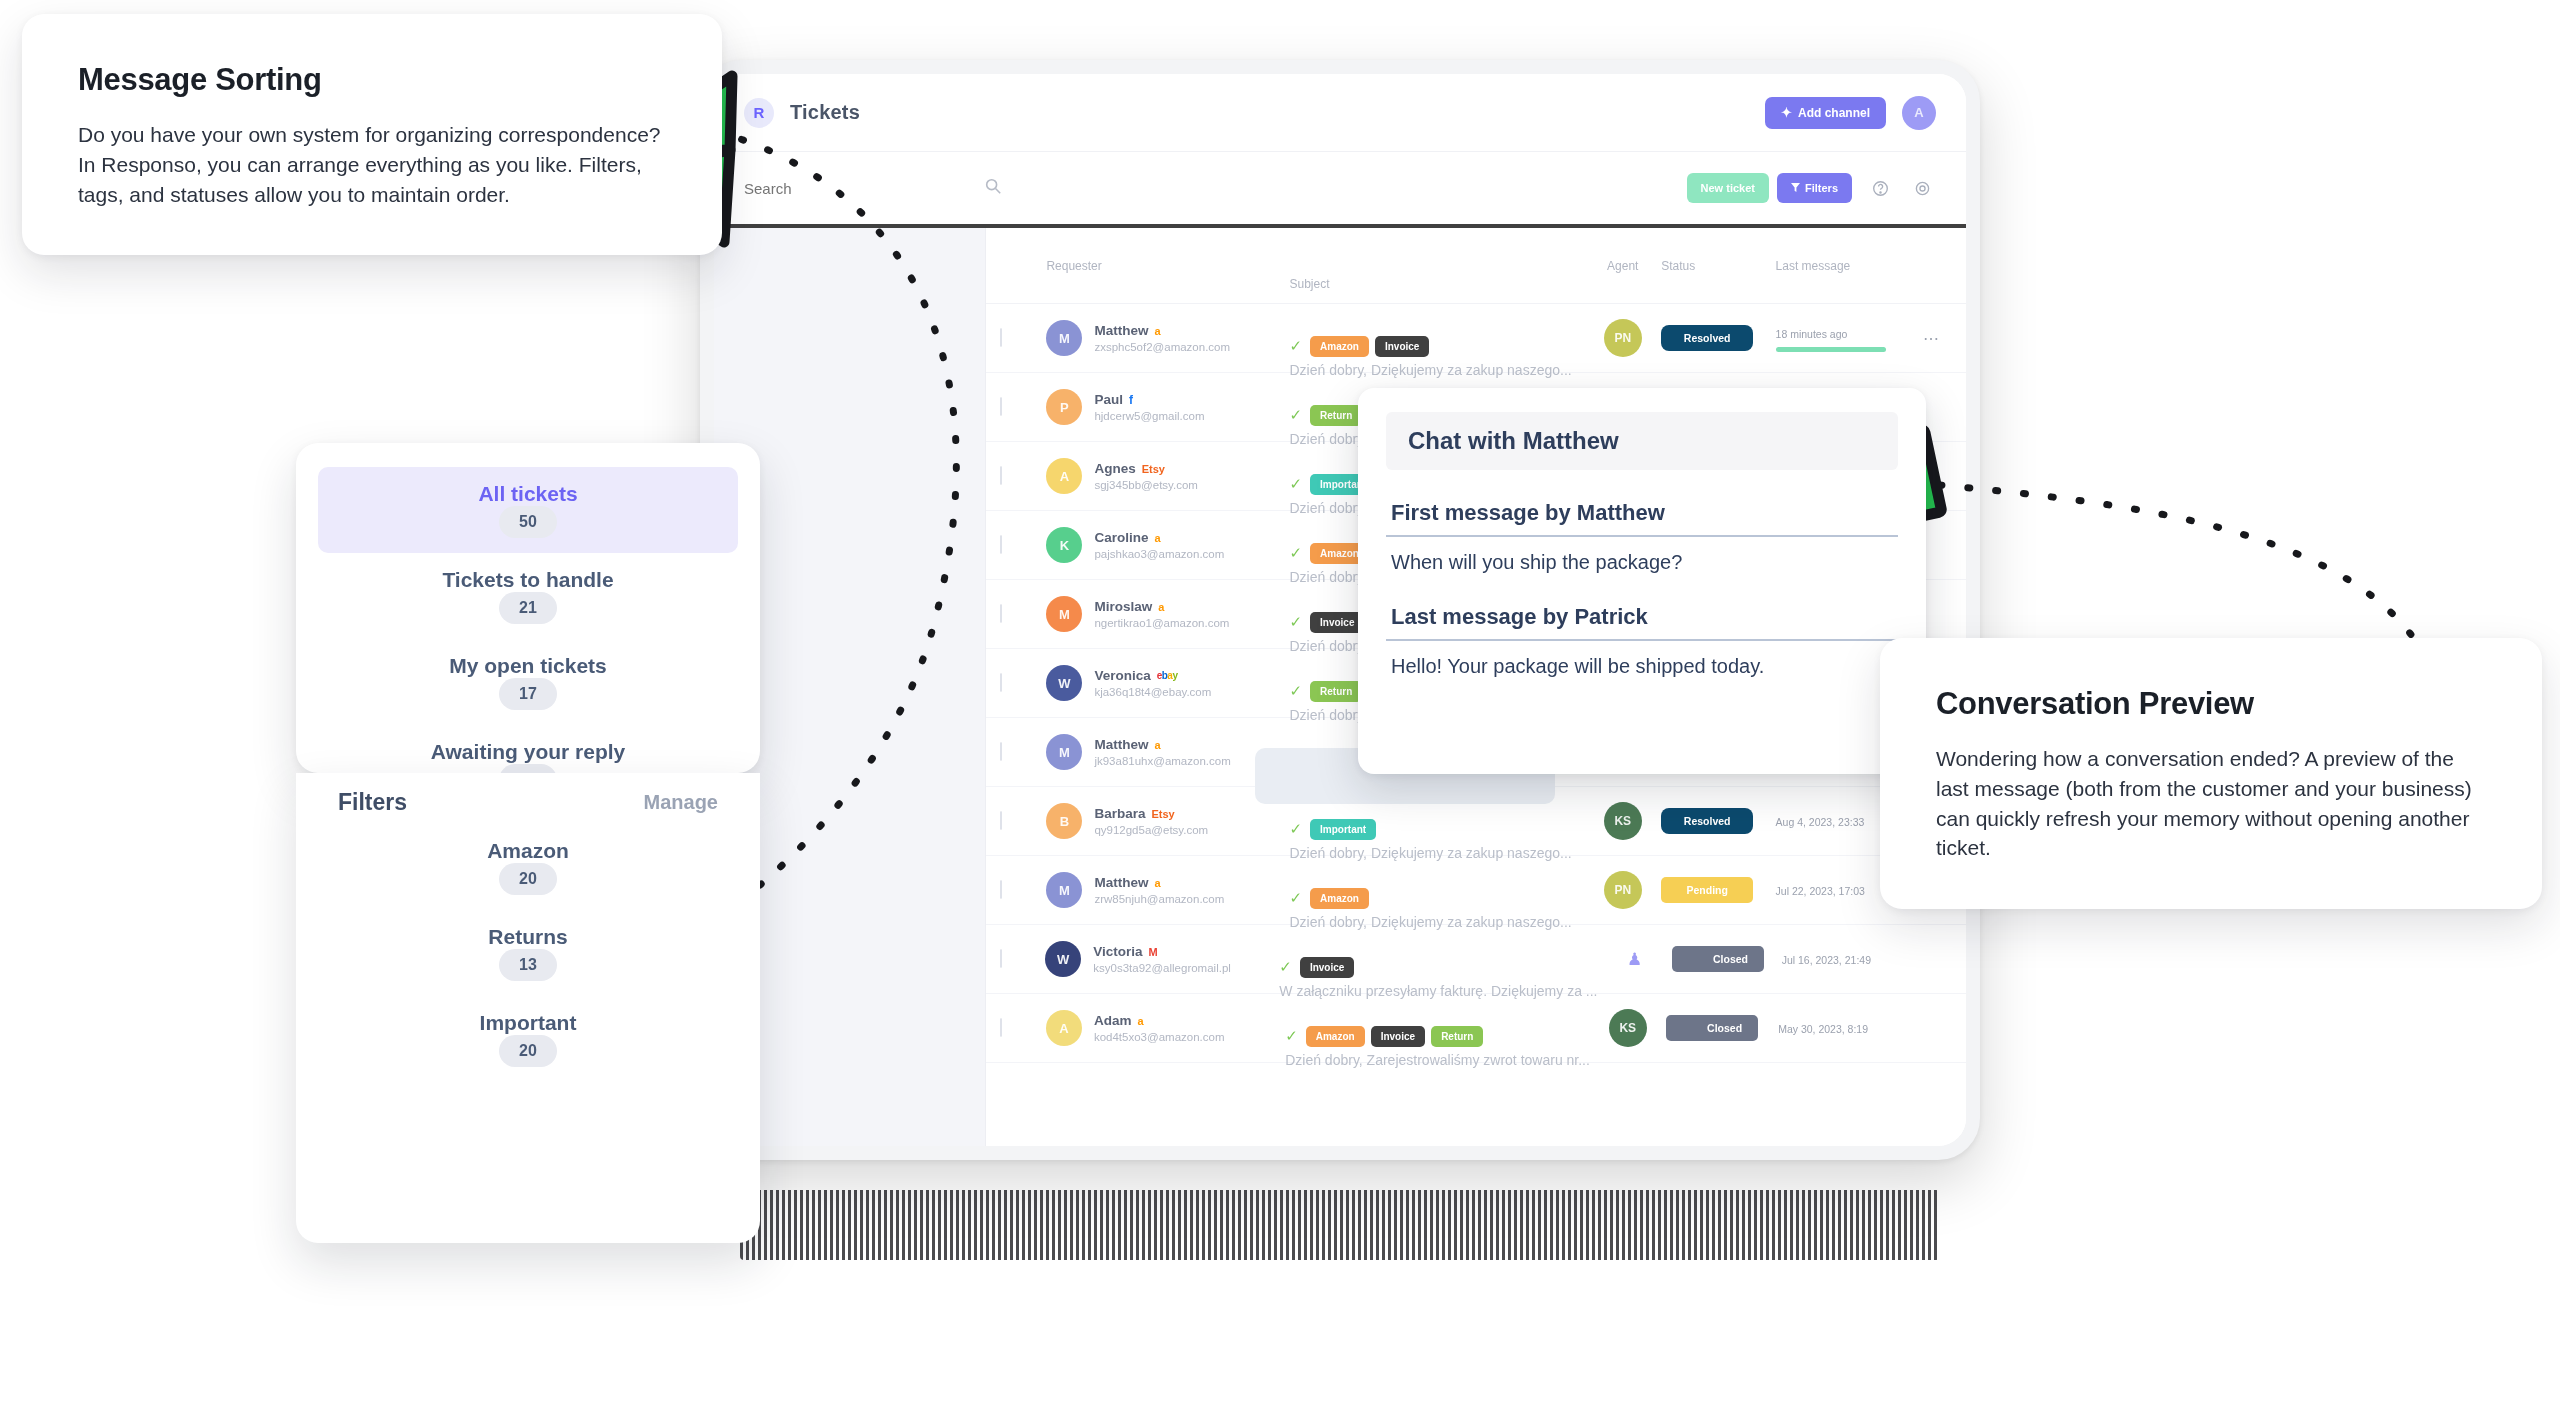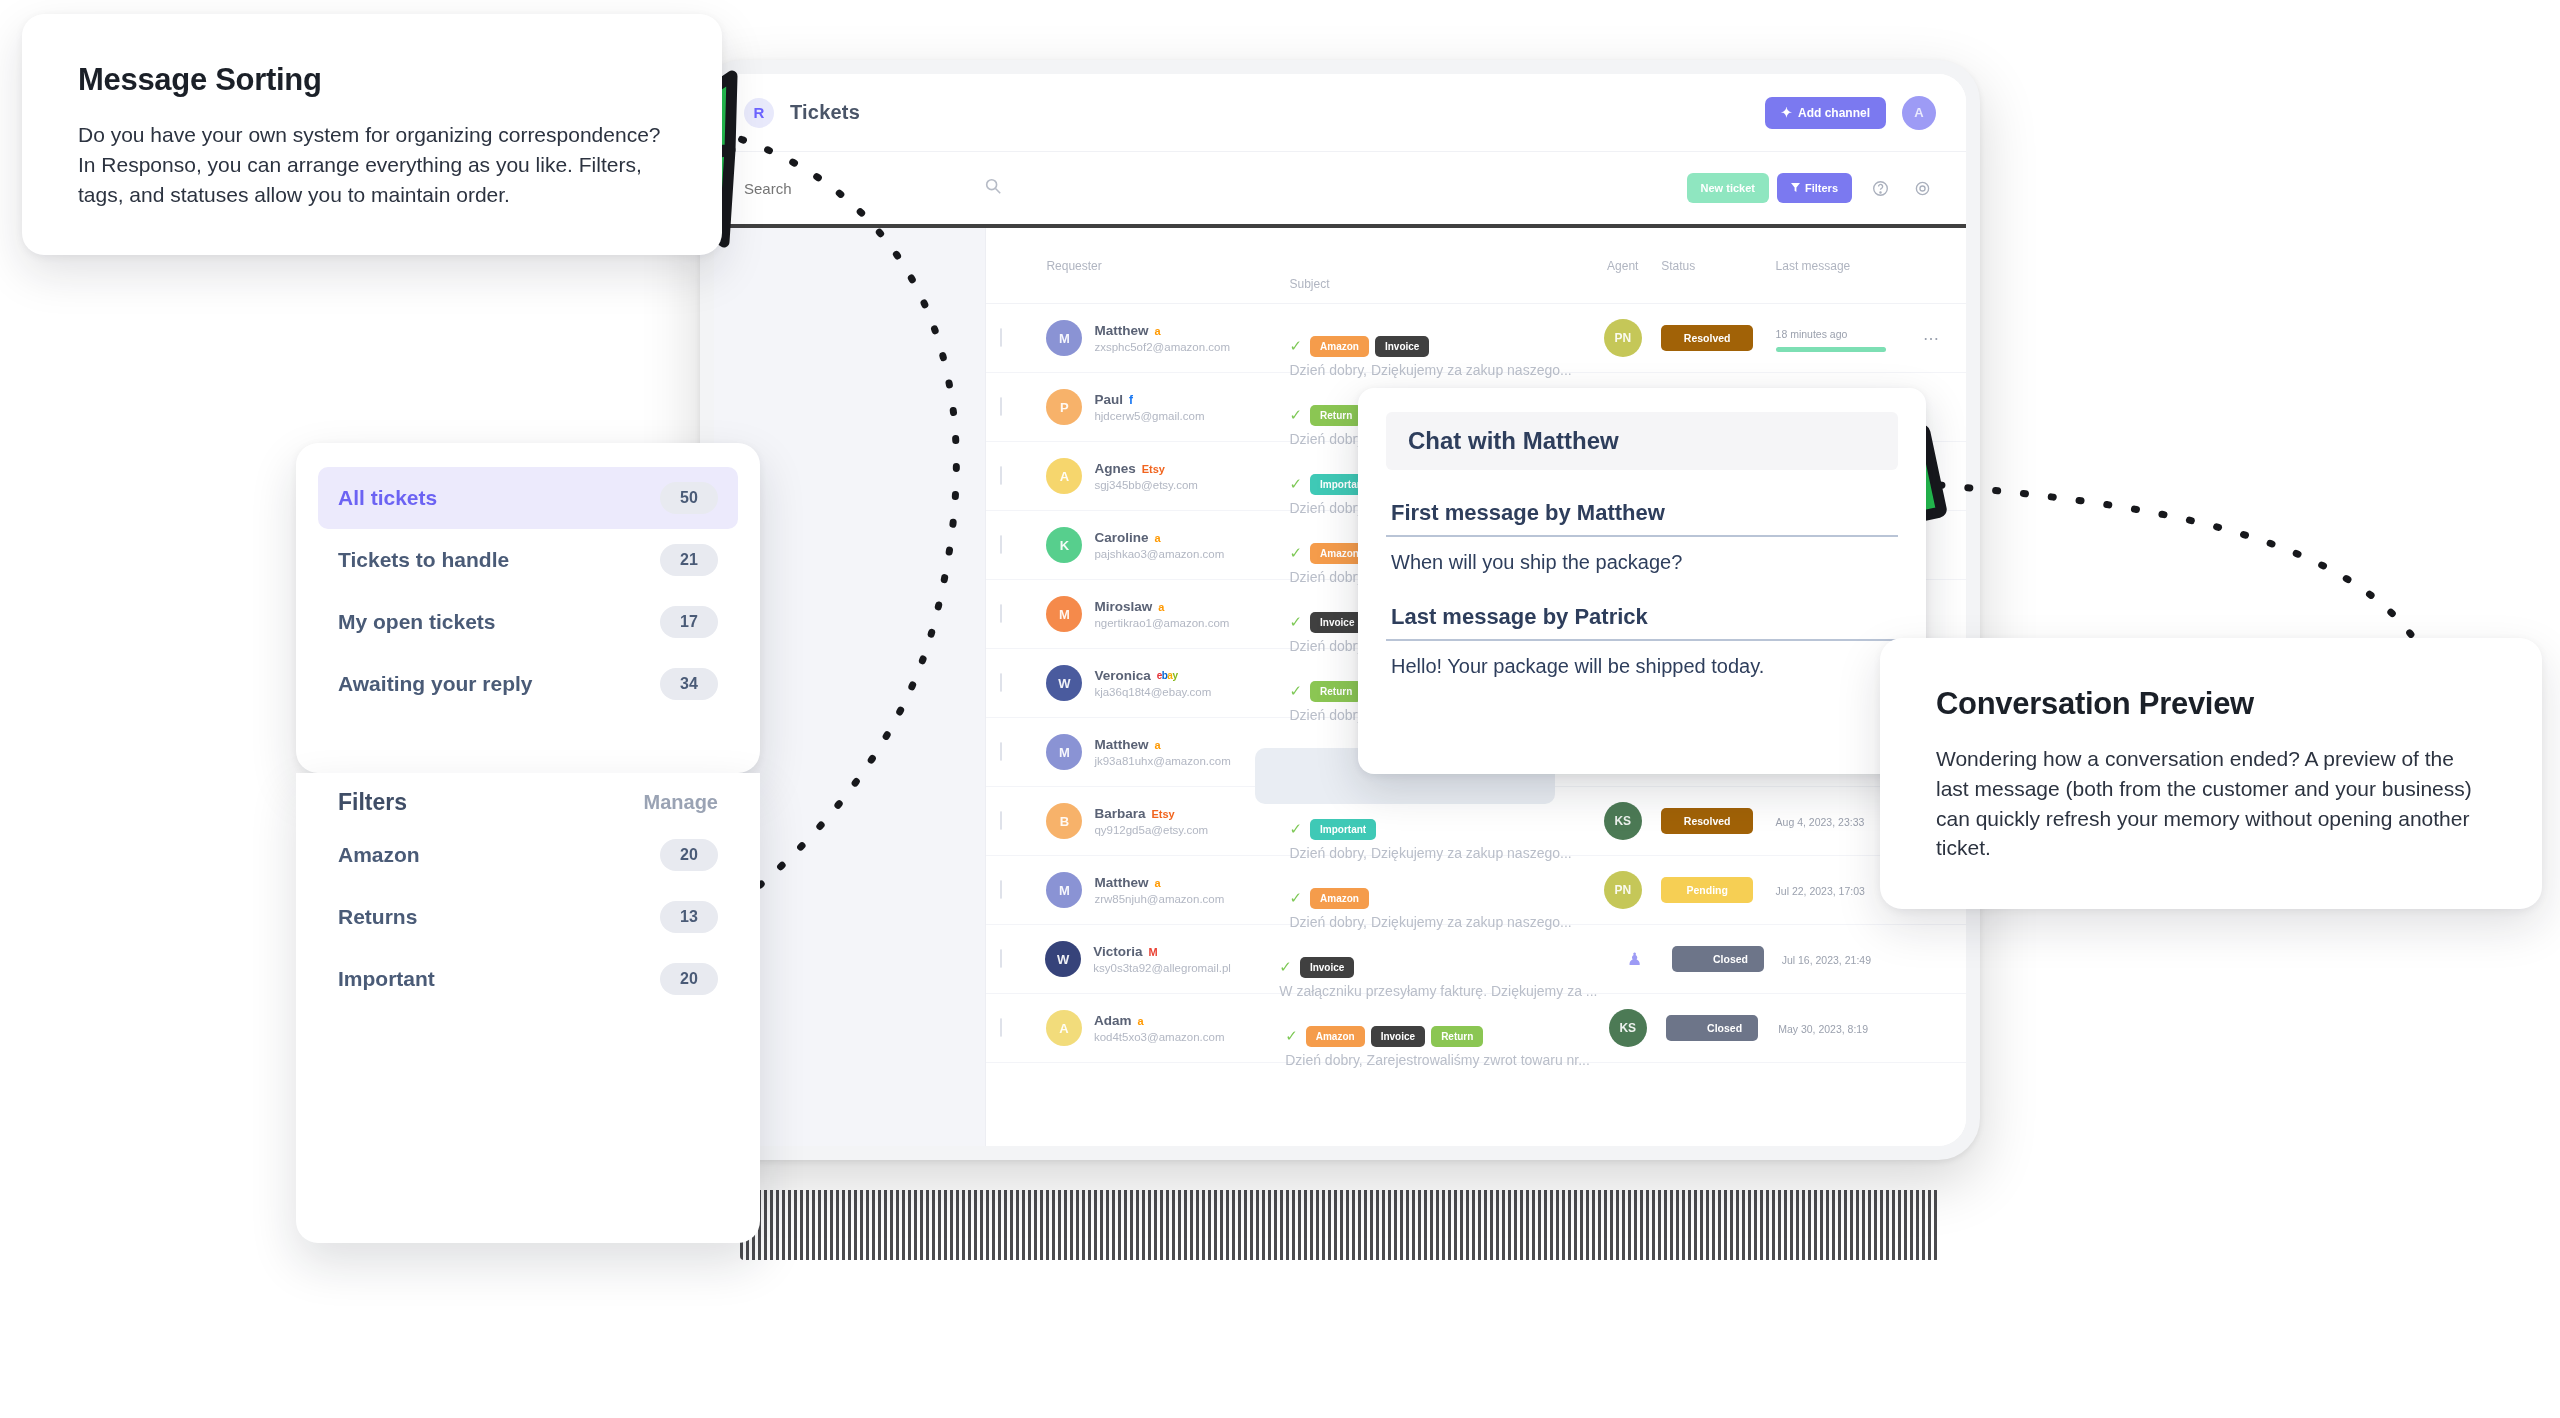--- a/index.html
+++ b/index.html
@@ -173,21 +173,21 @@
 
   .agent-av {
     width: 38px; height: 38px; border-radius: 50%;
     display:flex; align-items:center; justify-content:center;
     color: rgba(255,255,255,.9); font-size: 12px; font-weight: 700;
   }
   .status {
     display:inline-block; color:#fff; font-size:10.5px; font-weight:700;
     padding: 7px 0; border-radius: 5px; width: 92px; text-align:center;
   }
-  .status.resolved { background: #a16207; }
+  .status.resolved { background: #0c4a6e; border-radius: 8px; }
   .status.pending  { background: #f6cf54; }
   .status.closed   { background: #6d7589; padding-left: 26px; }
   .last-msg { font-size: 10.5px; color: #9ba1ae; }
   .dots { color:#9ba1ae; font-size: 16px; letter-spacing:1px; }
 
   
   .card {
     position: absolute;
     background: #fff;
     border-radius: 22px;
@@ -220,21 +220,21 @@
     left: 296px; top: 773px;
     width: 464px; height: 470px;
     background: #fff;
     border-radius: 0 0 22px 22px;
     box-shadow: 0 20px 48px rgba(20,25,40,.14);
     padding: 0 22px 24px 22px;
     overflow: hidden;
   }
   .f-item {
     display: flex; align-items: center; justify-content: space-between;
-    padding: 15px 20px; border-radius: 10px;
+    padding: 15px 20px; border-radius: 10px; flex-direction: column;
   }
   .f-item.active { background: #eceafc; }
   .f-label { font-size: 21px; font-weight: 700; color: #4a5b77; }
   .f-item.active .f-label { color: #6c63f3; }
   .f-badge {
     min-width: 58px; text-align: center;
     background: #e8eaf0; color: #4a5b77;
     font-size: 16px; font-weight: 700;
     padding: 7px 0; border-radius: 20px;
   }

